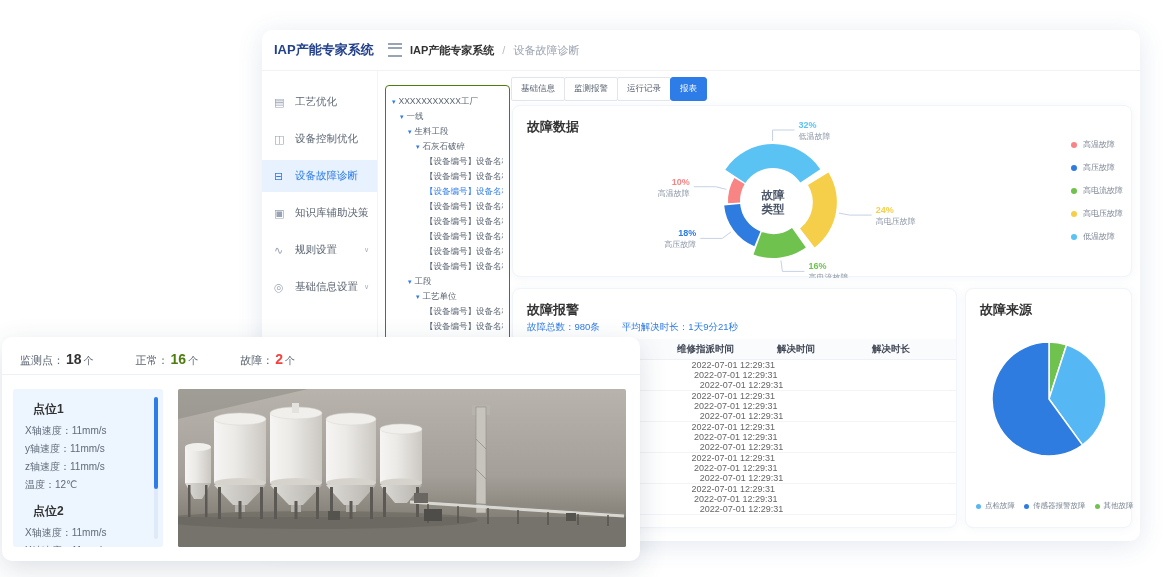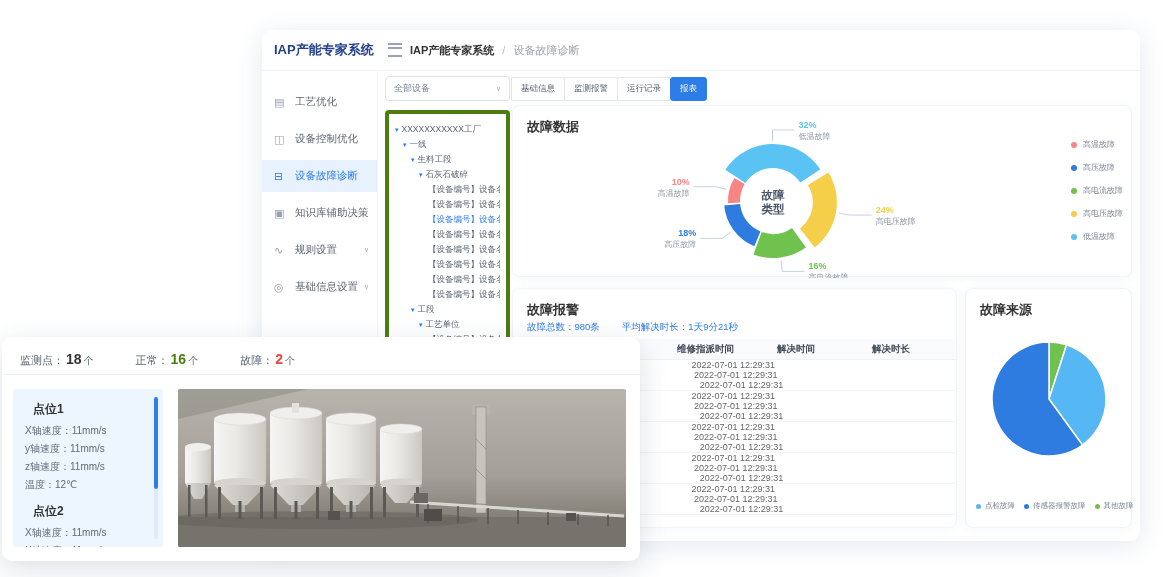--- a/index.html
+++ b/index.html
@@ -23,21 +23,21 @@
     color:#5a6472;margin-bottom:5px;cursor:pointer;}
   .mi .ic{width:16px;font-size:11px;color:#9aa3b5;margin-right:5px;flex:none;}
   .mi .chev{margin-left:auto;font-size:7px;color:#a6aebc;}
   .mi.active{background:#e7f2fe;color:#2e7ce8;}
   .mi.active .ic{color:#2e7ce8;}
   
   .devcol{position:absolute;left:123px;top:46px;width:125px;}
   .select{height:23px;border:1px solid #dde2ea;border-radius:4px;display:flex;align-items:center;
     padding:0 8px;font-size:9px;color:#7a8494;background:#fff;}
   .select .chev{margin-left:auto;font-size:7px;color:#a6aebc;}
-  .tree{margin-top:9px;border:4px solid #4d7c0f;border-radius:4px;height:430px;
+  .tree{margin-top:9px;border:1px solid #4d7c0f;border-radius:4px;height:430px;
     padding:8px 6px;box-sizing:border-box;overflow:hidden;background:#fff;}
   .trow{height:15px;display:flex;align-items:center;white-space:nowrap;overflow:hidden;
     font-size:8.5px;color:#5a6472;cursor:pointer;}
   .trow .arr{color:#2e7ce8;font-size:7px;margin-right:3px;}
   .l0{padding-left:0px;}.l1{padding-left:8px;}.l2{padding-left:16px;}.l3{padding-left:24px;}
   .leaf{padding-left:33px;}
   .leaf.active{color:#2e7ce8;}
   
   .tabs{position:absolute;left:250px;top:47px;display:flex;}
   .tab{height:22px;padding:0 9px;font-size:8.5px;display:flex;align-items:center;background:#fff;
@@ -133,24 +133,20 @@
         </div>
         <div class="mi">
           <span class="ic">◎</span>
           <span>基础信息设置</span>
           <span class="chev">∨</span>
         </div>
       </div>
     </div>
 
     <div class="devcol">
-      <div class="select">
-        <span>全部设备</span>
-        <span class="chev">∨</span>
-      </div>
       <div class="tree">
         <div class="trow l0">
             <span class="arr">▾</span>
             <span>XXXXXXXXXXX工厂</span>
           </div>
         <div class="trow l1">
             <span class="arr">▾</span>
             <span>一线</span>
           </div>
         <div class="trow l2">

